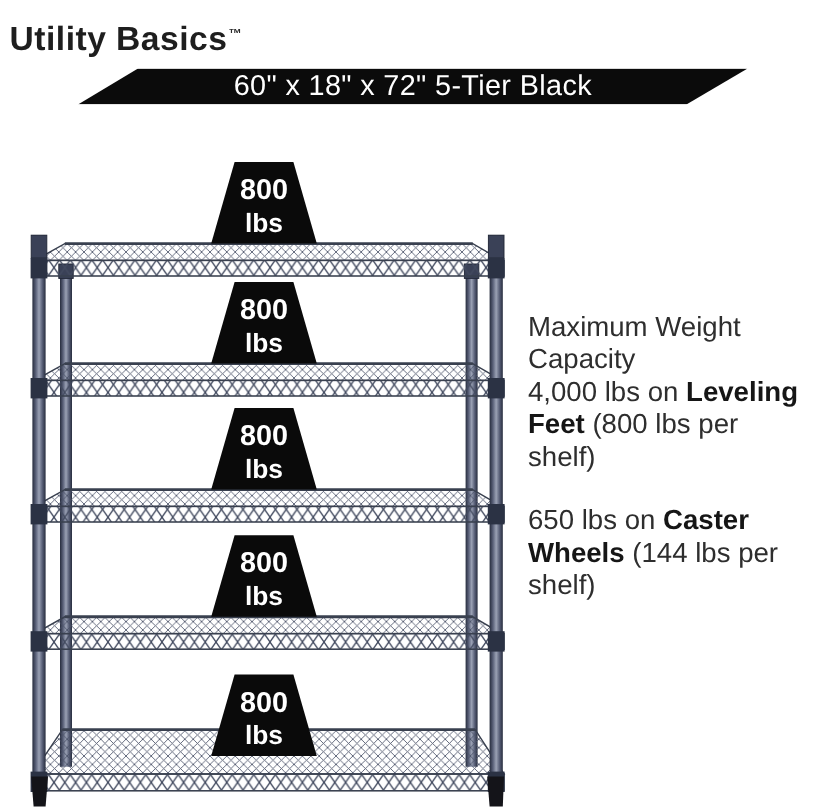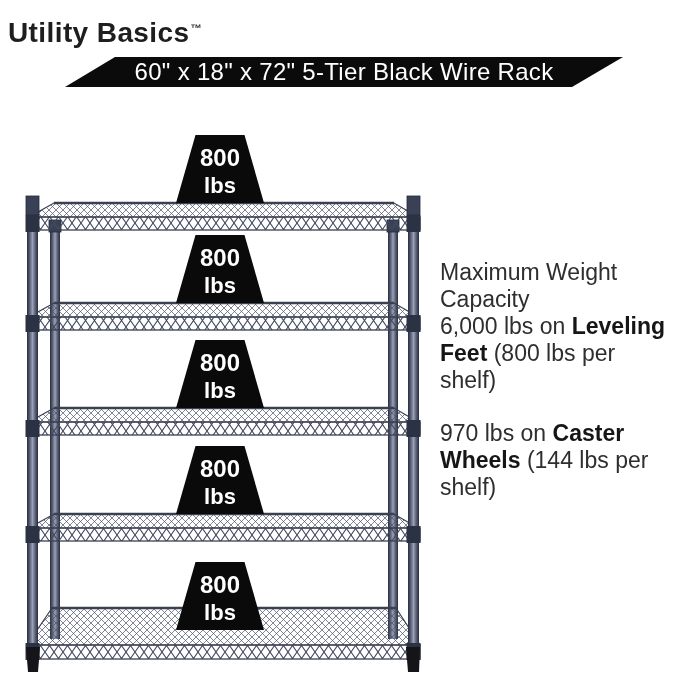--- a/index.html
+++ b/index.html
@@ -42,21 +42,21 @@
 </head>
 <body>
 
 <div class="page">
 
   <div class="brand">
     <span>Utility Basics</span><sup>™</sup>
   </div>
 
   <div class="banner">
-    <span>60" x 18" x 72" 5-Tier </span><span class="bold">Black</span><span> Wire Rack</span>
+    <span>60" x 18" x 72" 5-Tier </span><span class="bold">Black</span>
   </div>
 
   <svg class="rack-svg" viewBox="0 0 440 556" xmlns="http://www.w3.org/2000/svg">
     <defs>
       <linearGradient id="postGrad" x1="0" y1="0" x2="1" y2="0">
         <stop offset="0" stop-color="#262c3d"></stop>
         <stop offset="0.25" stop-color="#596078"></stop>
         <stop offset="0.5" stop-color="#9aa1b4"></stop>
         <stop offset="0.75" stop-color="#596078"></stop>
         <stop offset="1" stop-color="#262c3d"></stop>
@@ -150,20 +150,20 @@
       <rect x="406.5" y="524" width="14" height="17" fill="#2b3244"></rect>
     </g>
 
     <polygon points="26,528 40,528 38,553 28,553" fill="#141419"></polygon>
     <polygon points="406,528 420,528 419,553 408,553" fill="#141419"></polygon>
   </svg>
 
   <div class="specs">
     <p class="heading">Maximum Weight Capacity</p>
     <p class="item">
-      <span>6,000 lbs on </span><b>Leveling Feet</b><span> (800 lbs per shelf)</span>
+      <span>4,000 lbs on </span><b>Leveling Feet</b><span> (800 lbs per shelf)</span>
     </p>
     <p class="item">
-      <span>970 lbs on </span><b>Caster Wheels</b><span> (144 lbs per shelf)</span>
+      <span>650 lbs on </span><b>Caster Wheels</b><span> (144 lbs per shelf)</span>
     </p>
   </div>
 
 </div>
 
 </body></html>

